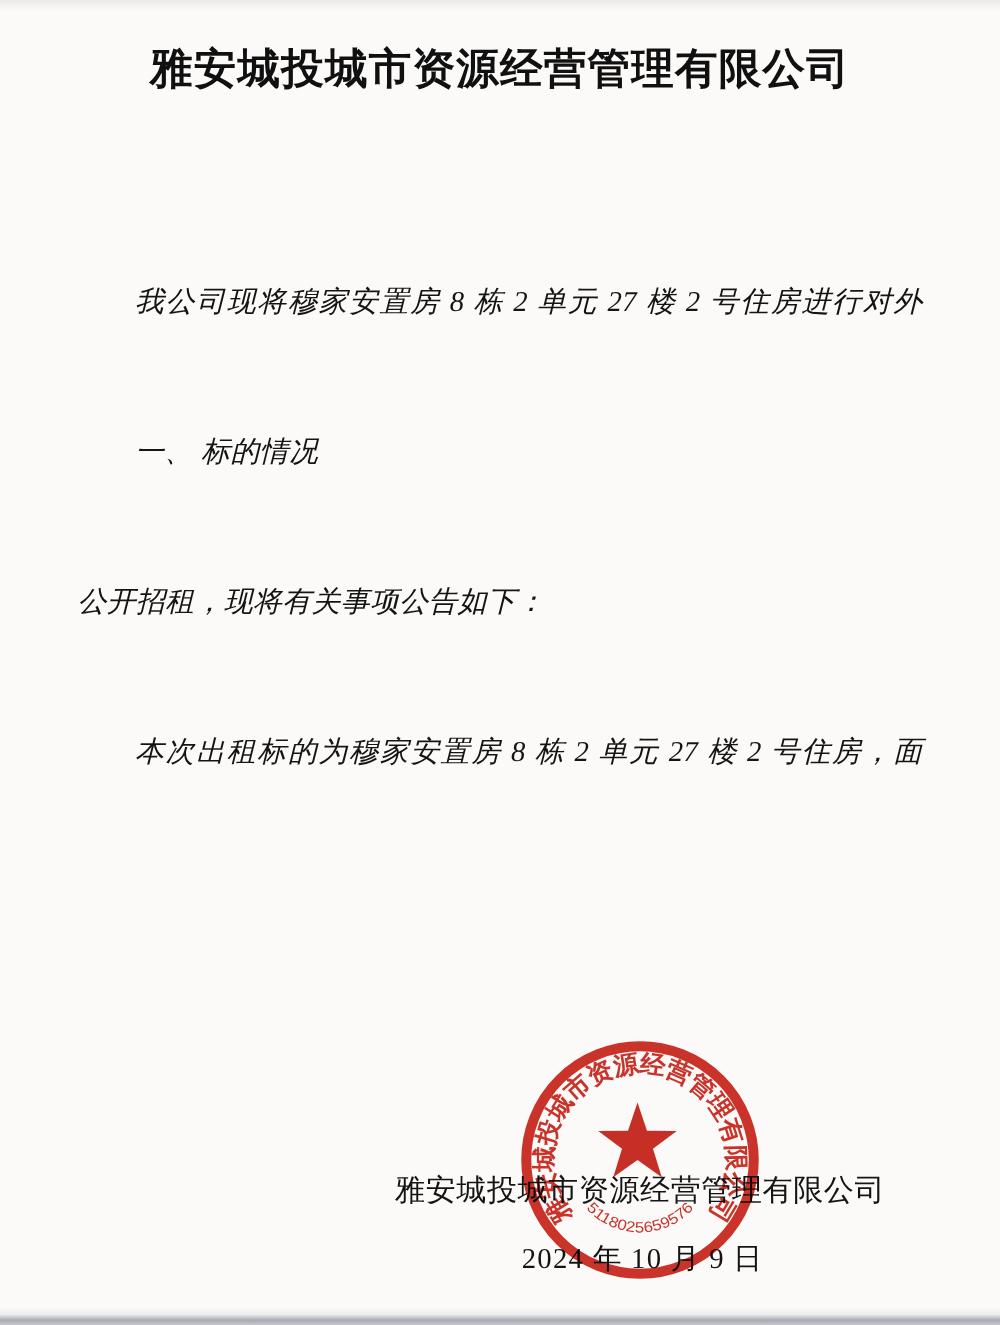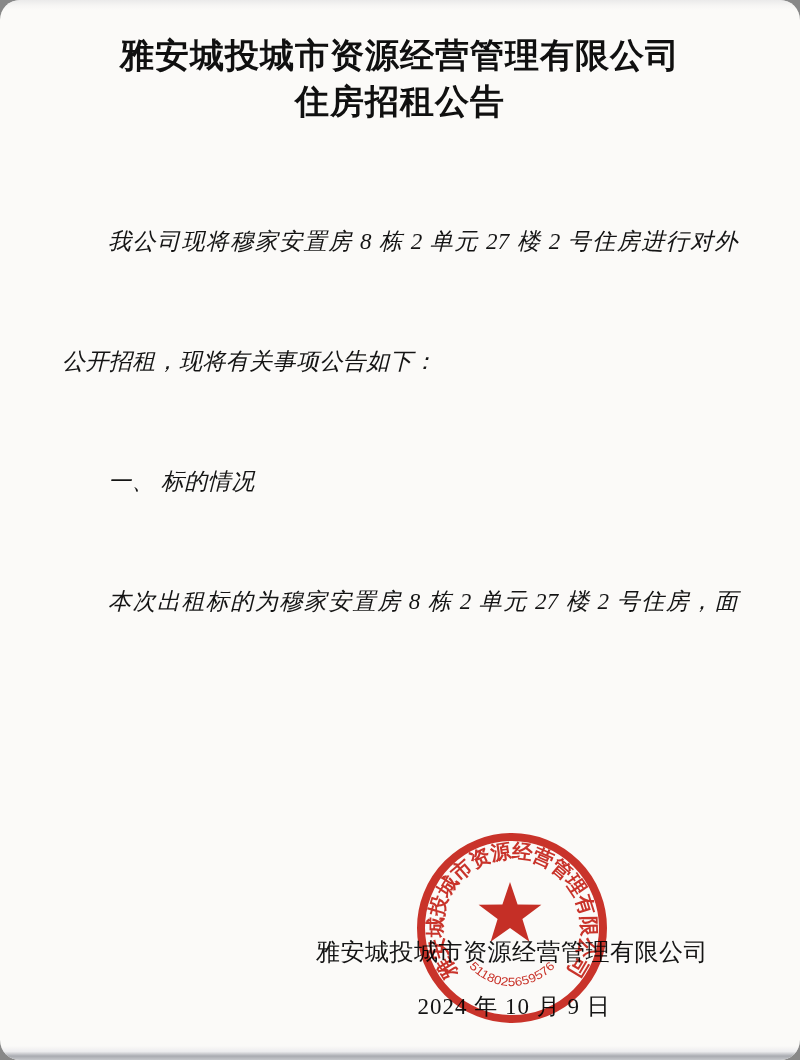--- a/index.html
+++ b/index.html
@@ -5,21 +5,20 @@
   html,body{margin:0;padding:0;}
   body{background:#888;}
   .page{
     position:relative;
     width:800px;height:1060px;
     margin:0 auto;
     background:#fbfaf8;
     overflow:hidden;
     font-family:"Liberation Serif","DejaVu Serif",serif;
     color:#141414;
-    border-radius:20px;
   }
   .scan-edge-top{
     position:absolute;top:0;left:0;width:800px;height:10px;
     background:linear-gradient(180deg,#e3e3e4 0%,#f4f3f2 55%,rgba(251,250,248,0) 100%);
     opacity:.7;
   }
   .scan-edge-bottom{
     position:absolute;bottom:0;left:0;width:800px;height:14px;
     background:linear-gradient(180deg,rgba(251,250,248,0) 0%,#ececee 40%,#a9abb1 72%,#c5c7cb 100%);
   }
@@ -69,27 +68,26 @@
 </style>
 </head>
 <body>
 
 <div class="page">
 
   <div class="scan-edge-top"></div>
 
   <div class="title-block">
     <div>雅安城投城市资源经营管理有限公司</div>
-    <div>住房招租公告</div>
   </div>
 
   <div class="doc-body">
     <div class="line ind2 just">我公司现将穆家安置房 8 栋 2 单元 27 楼 2 号住房进行对外</div>
+    <div class="line ind2">一、 标的情况</div>
     <div class="line">公开招租，现将有关事项公告如下：</div>
-    <div class="line ind2">一、 标的情况</div>
     <div class="line ind2 just">本次出租标的为穆家安置房 8 栋 2 单元 27 楼 2 号住房，面</div>
     
     
     
     
     
     
     
     
     

